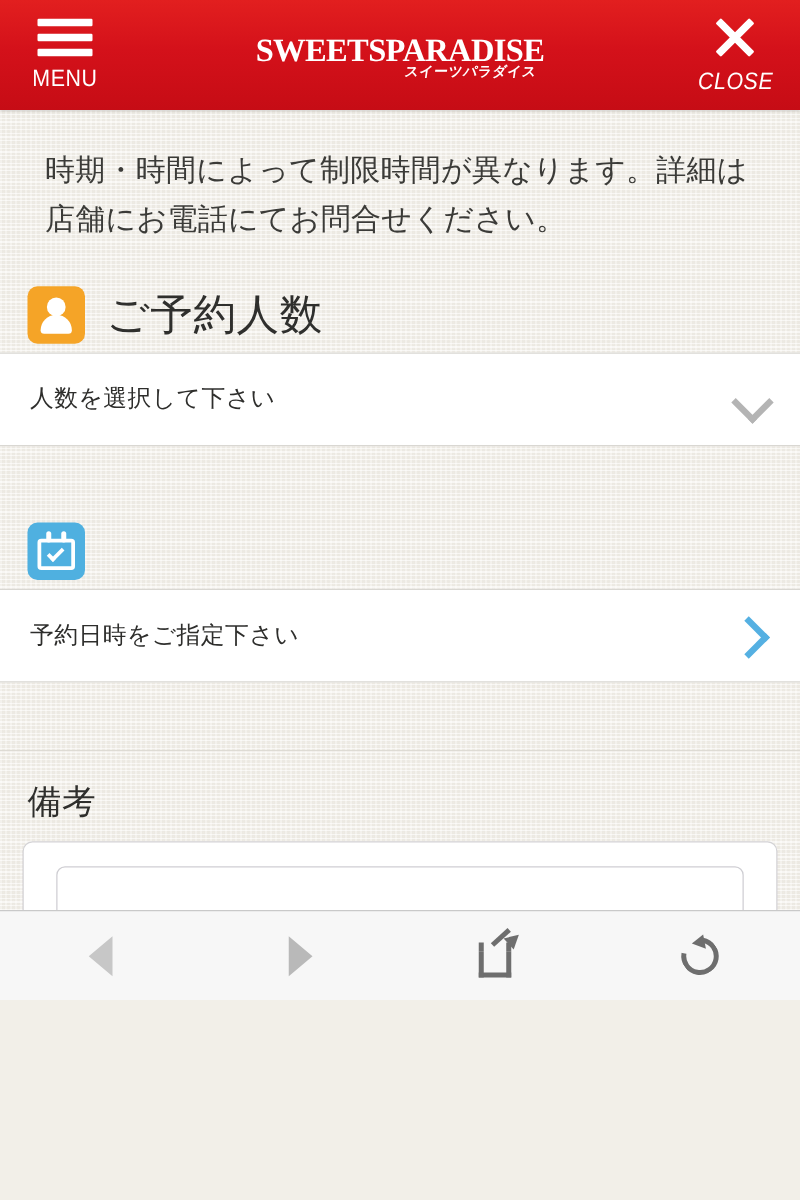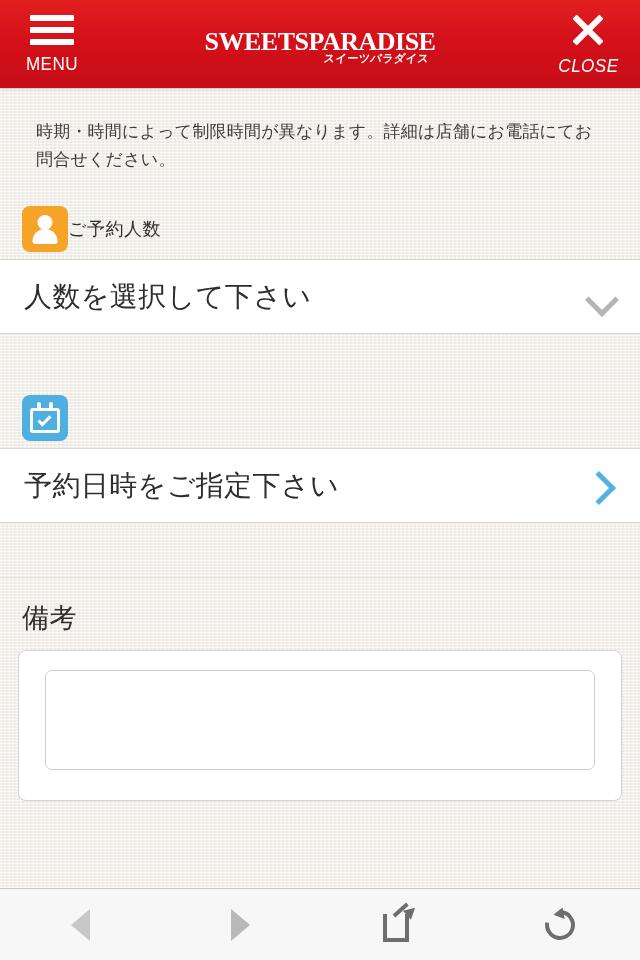--- a/index.html
+++ b/index.html
@@ -11,21 +11,21 @@
   }
 
   body {
     font-family: "Liberation Sans", "DejaVu Sans", sans-serif;
     background: #f2efe8;
     -webkit-font-smoothing: antialiased;
   }
 
   #app {
     width: 640px;
-    height: 960px;
+    height: 800px;
     position: relative;
     display: flex;
     flex-direction: column;
     background:
       repeating-linear-gradient(
         0deg,
         rgba(255,255,255,0.55) 0px,
         rgba(255,255,255,0.55) 1px,
         rgba(0,0,0,0.012) 1px,
         rgba(0,0,0,0.012) 3px
@@ -119,34 +119,35 @@
   
   .content {
     flex: 1 1 auto;
     overflow: hidden;
     position: relative;
   }
 
   .notice {
     padding: 30px 36px 26px 36px;
     color: #3b3b38;
-    font-size: 17px;
+    font-size: 24px;
     line-height: 1.62;
     letter-spacing: 0.2px;
   }
 
   .sec-head {
     display: flex;
     align-items: center;
     padding: 0 22px;
     height: 60px;
   }
   .sec-head .sec-title {
-    font-size: 18px;
+    font-size: 34px;
     color: #2f2f2d;
+    margin-left: 17px;
     font-weight: 500;
     letter-spacing: 0.5px;
   }
 
   .icon-sq {
     width: 46px; height: 46px;
     border-radius: 8px;
     position: relative;
     flex: 0 0 46px;
   }
@@ -203,21 +204,21 @@
     border-top: 1px solid #d9d7d2;
     border-bottom: 1px solid #d9d7d2;
     height: 75px;
     display: flex;
     align-items: center;
     padding: 0 24px 0 24px;
     cursor: pointer;
   }
   .field-row .field-text {
     flex: 1 1 auto;
-    font-size: 28px;
+    font-size: 19px;
     color: #2e2e2c;
     letter-spacing: 0.4px;
   }
 
   .chev {
     flex: 0 0 auto;
     width: 30px; height: 30px;
     position: relative;
   }
   .chev::before {

